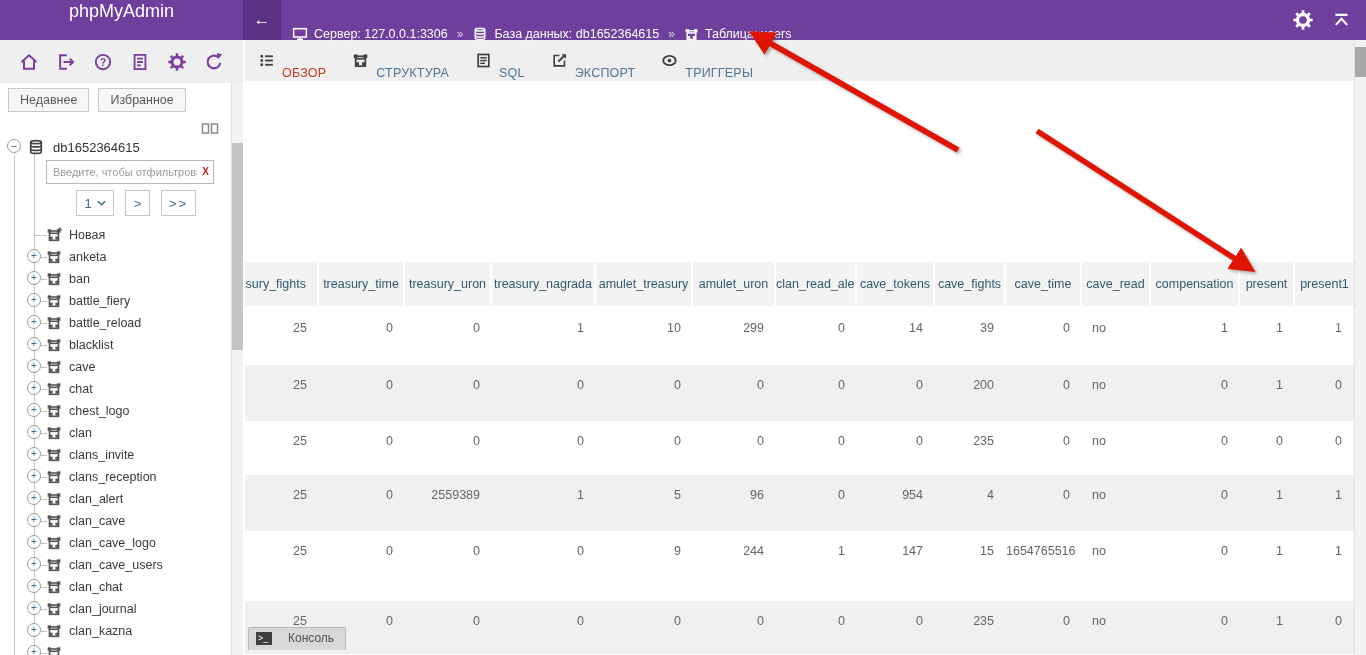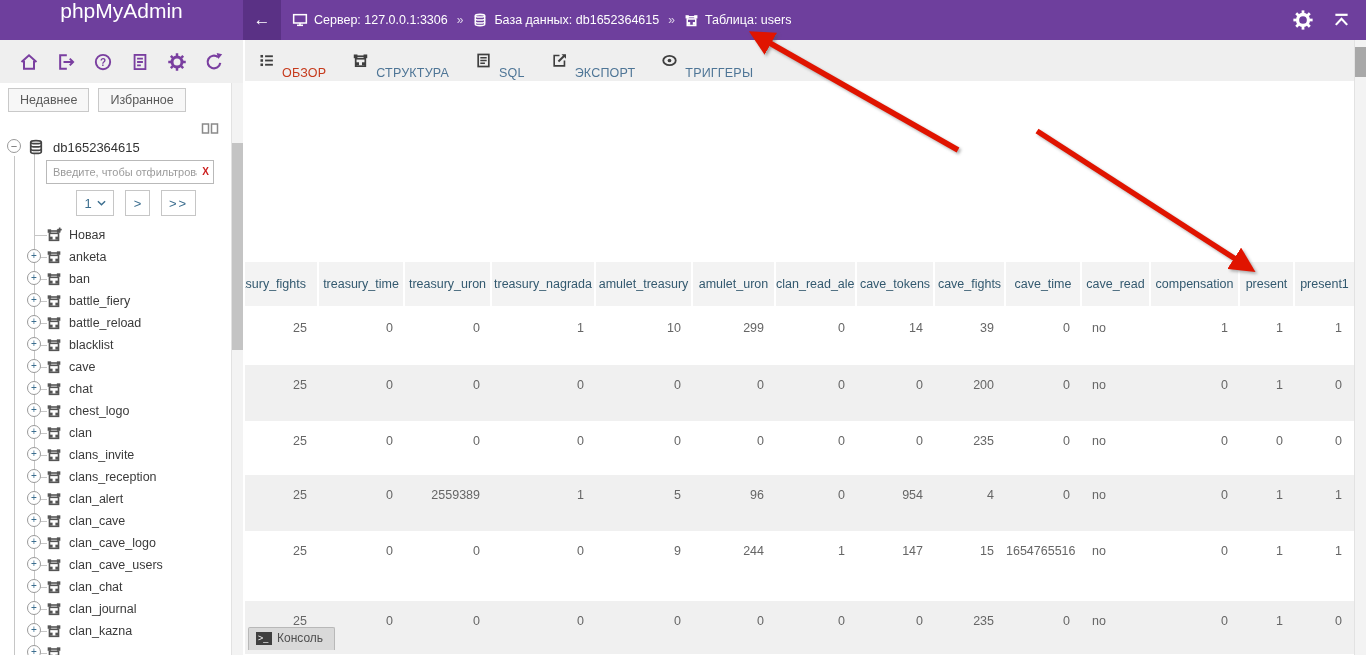--- a/index.html
+++ b/index.html
@@ -8,24 +8,24 @@
   }
   *{box-sizing:border-box;margin:0;padding:0;}
   html,body{width:1366px;height:655px;overflow:hidden;background:#fff;
     font-family:"Liberation Sans","DejaVu Sans",sans-serif;}
   body{position:relative;}
   svg.ic{display:inline-block;vertical-align:middle;}
 
   
   .topbar{position:absolute;left:0;top:0;width:1366px;height:40px;background:var(--topbar);z-index:5;}
   .logo{position:absolute;left:0;top:0;width:243px;height:22px;display:flex;align-items:center;justify-content:center;
-    color:#fff;font-size:21px;}
+    color:#fff;font-size:18px;}
   .backbtn{position:absolute;left:243px;top:0;width:38px;height:40px;background:var(--topbar-dark);
     color:#fff;font-size:17px;display:flex;align-items:center;justify-content:center;cursor:pointer;}
-  .breadcrumb{position:absolute;left:292px;top:0;height:40px;display:flex;align-items:center;gap:9px;color:#fff;font-size:12.5px;}
+  .breadcrumb{position:absolute;left:292px;top:14px;height:40px;display:flex;align-items:center;gap:9px;color:#fff;font-size:12.5px;}
   .breadcrumb .sep{opacity:.75;font-size:12px;}
   .crumb{display:flex;align-items:center;gap:6px;}
   .topbar-right{position:absolute;right:0;top:0;height:40px;display:flex;align-items:center;gap:17px;padding-right:14px;color:#fff;}
 
   
   .iconbar{position:absolute;left:0;top:40px;width:243px;height:43px;background:#efefef;
     display:flex;align-items:center;justify-content:center;gap:13px;color:#7a3fa0;}
   .iconbar .navbtn{display:flex;align-items:center;justify-content:center;width:24px;height:24px;cursor:pointer;}
   .quickbtns{position:absolute;left:8px;top:88px;display:flex;gap:9px;}
   .qbtn{background:#f7f7f7;border:1px solid #c9c9c9;color:#5a5a5a;font-size:12.5px;padding:4px 11px;cursor:pointer;}
@@ -78,21 +78,21 @@
   .datatable tbody tr:nth-child(even){background:#f0f0f0;}
   .datatable tbody tr:nth-child(1){height:57px;}
   .datatable tbody tr:nth-child(2){height:56px;}
   .datatable tbody tr:nth-child(3){height:54px;}
   .datatable tbody tr:nth-child(4){height:56px;}
   .datatable tbody tr:nth-child(5){height:70px;}
   .datatable tbody tr:nth-child(6){height:53px;}
   .c0{width:74px}.c1{width:86px}.c2{width:87px}.c3{width:104px}.c4{width:97px}.c5{width:83px}.c6{width:81px}
   .c7{width:78px}.c8{width:71px}.c9{width:76px}.c10{width:69px}.c11{width:89px}.c12{width:55px}.c13{width:59px}
 
-  .consolebtn{position:absolute;left:248px;top:627px;display:flex;align-items:center;gap:5px;
+  .consolebtn{position:absolute;left:248px;top:627px;display:flex;align-items:center;gap:16px;
     background:#d9d9d9;border:1px solid #b8b8b8;border-bottom:none;border-radius:2px 2px 0 0;
     padding:3px 11px 5px 7px;cursor:pointer;z-index:4;}
   .console-ic{width:16px;height:13px;background:#3f3f3f;color:#fff;font-size:9px;line-height:12px;
     text-align:left;padding-left:2px;display:inline-block;}
   .console-ic::before{content:">_";letter-spacing:0;}
   .consolebtn .clabel{font-size:12px;color:#4f4f4f;}
 
   .main-scroll{position:absolute;left:1354px;top:40px;width:12px;height:615px;background:#f3f3f3;border-left:1px solid #e2e2e2;}
   .main-scroll .thumb{position:absolute;left:0;top:7px;width:11px;height:30px;background:#a8a8a8;}
 

